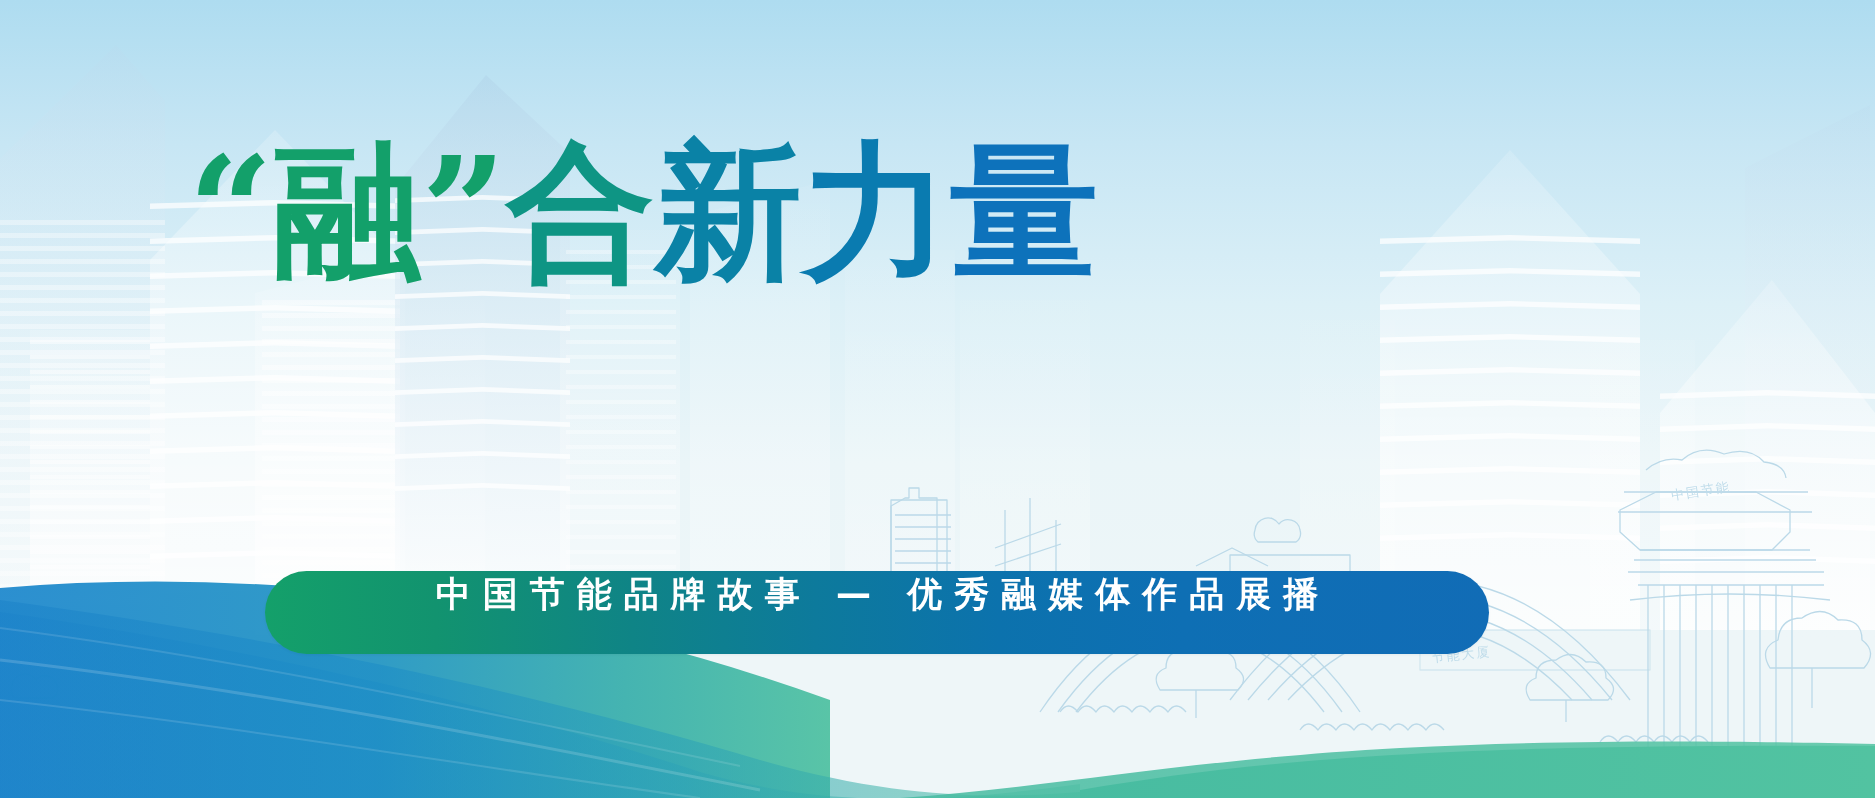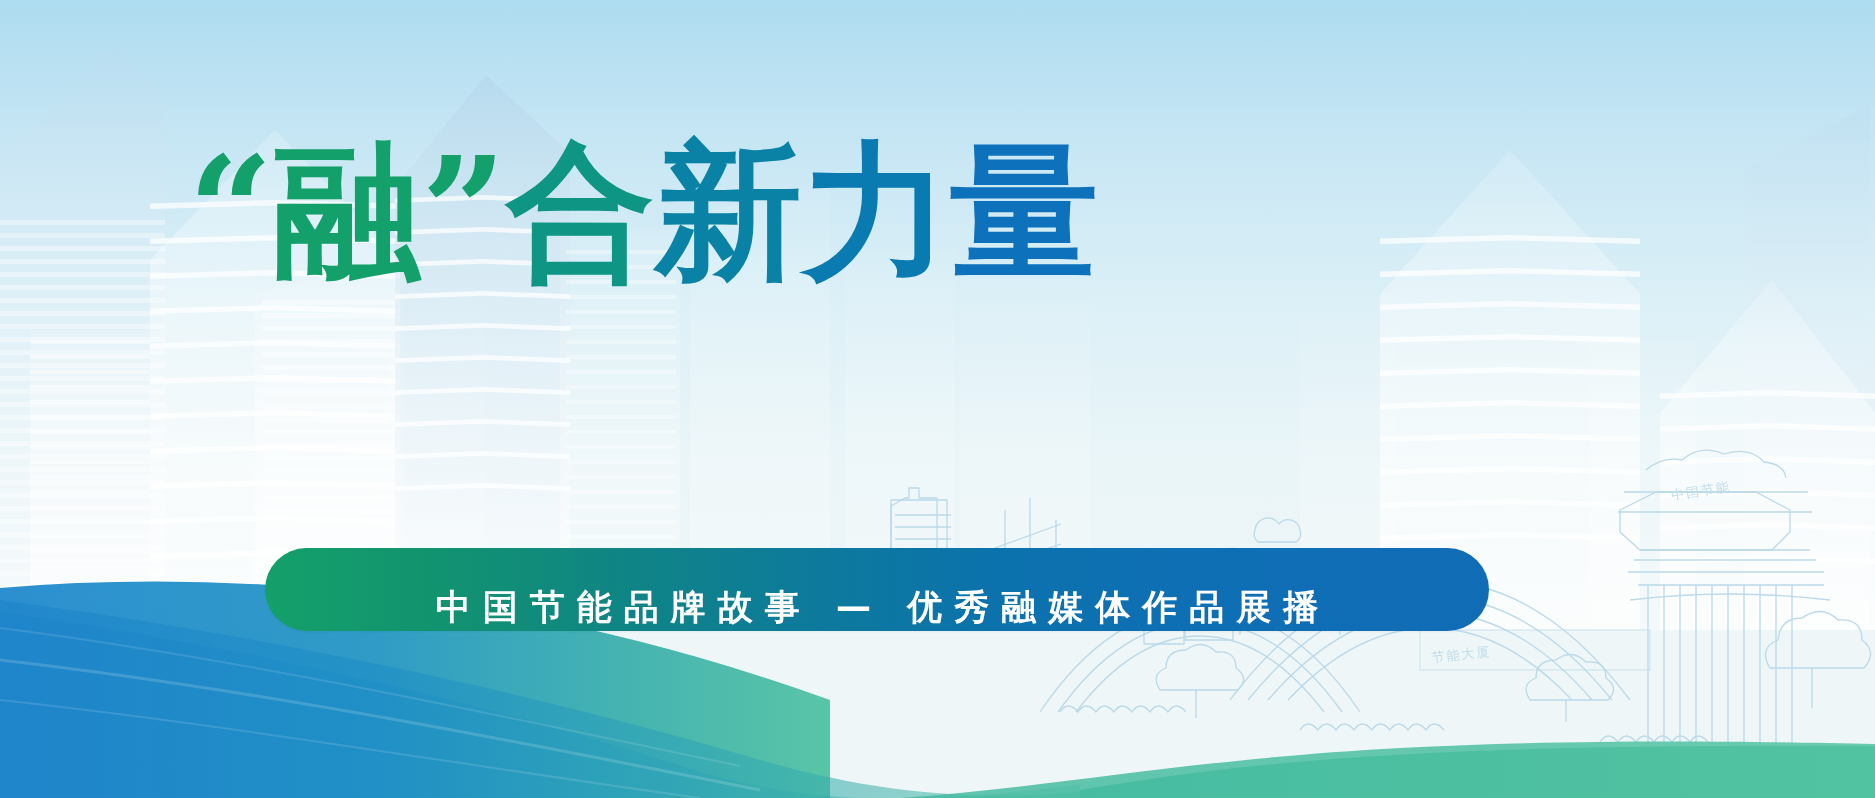--- a/index.html
+++ b/index.html
@@ -37,24 +37,24 @@
   .g0{color:#13a06a;}
   .g2{color:#0e9584;}
   .g4{color:#0a82a6;}
   .g5{color:#0a7bb0;}
   .g6{color:#0a76b6;}
   .g7{color:#0d72bb;}
   .g8{color:#0f6fbe;}
 
   
   .ribbon{
-    position:absolute;left:265px;top:548px;width:1224px;height:83px;
+    position:absolute;left:265px;top:571px;width:1224px;height:83px;
     border-radius:42px;
     background:linear-gradient(to right,#14a06a 0%,#12936f 14%,#0f8486 30%,#0d7a9c 45%,#0c72ad 60%,#0e6fb4 75%,#116cb6 100%);
-    display:flex;align-items:flex-end;justify-content:center;
+    display:flex;align-items:flex-start;justify-content:center;
     box-shadow:0 1px 3px rgba(0,0,0,.05);
   }
   .ribbon-text{
     color:#ffffff;font-size:35px;font-weight:700;letter-spacing:12px;
     font-family:"DejaVu Sans","Liberation Sans",sans-serif;
     text-indent:12px;
   }
   .bld-label{fill:#bfdcea;font-size:13px;font-family:"DejaVu Sans",sans-serif;letter-spacing:2px;}
 </style>
 </head>

